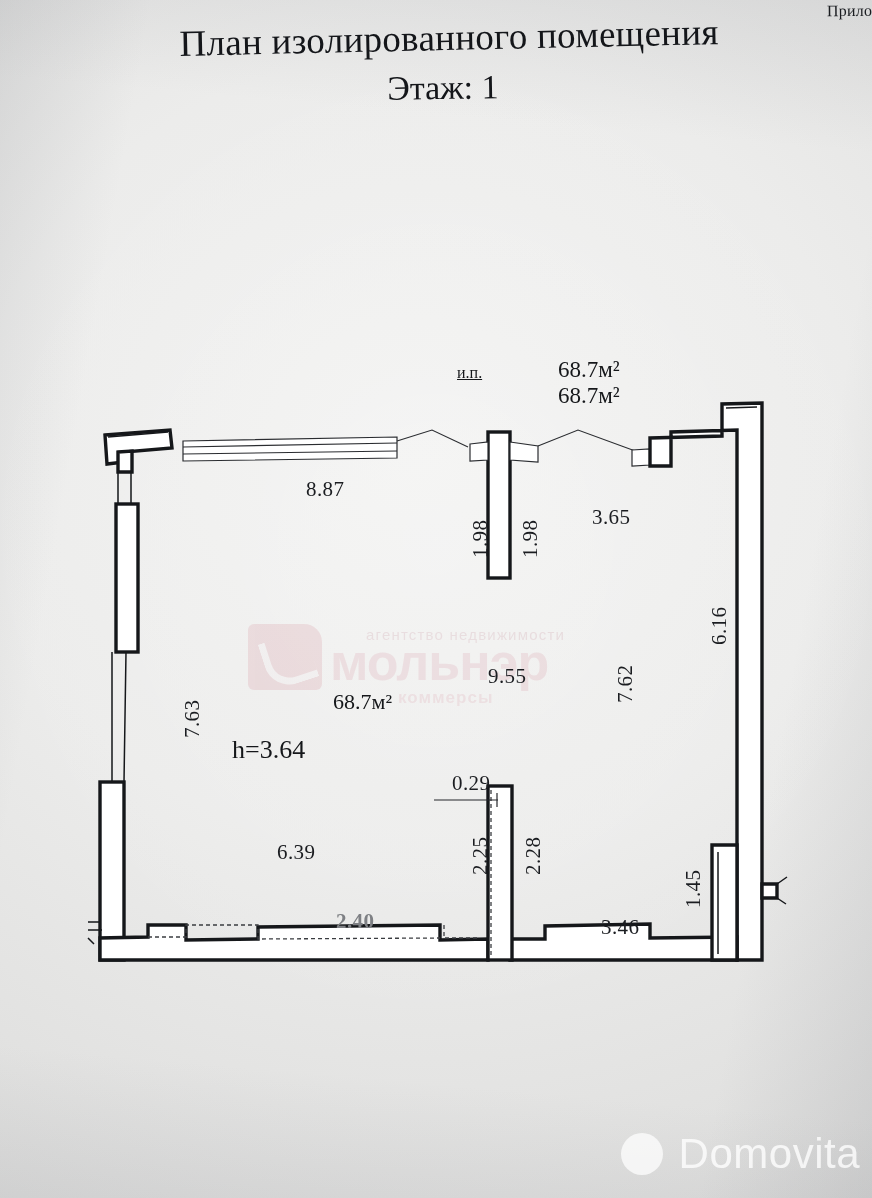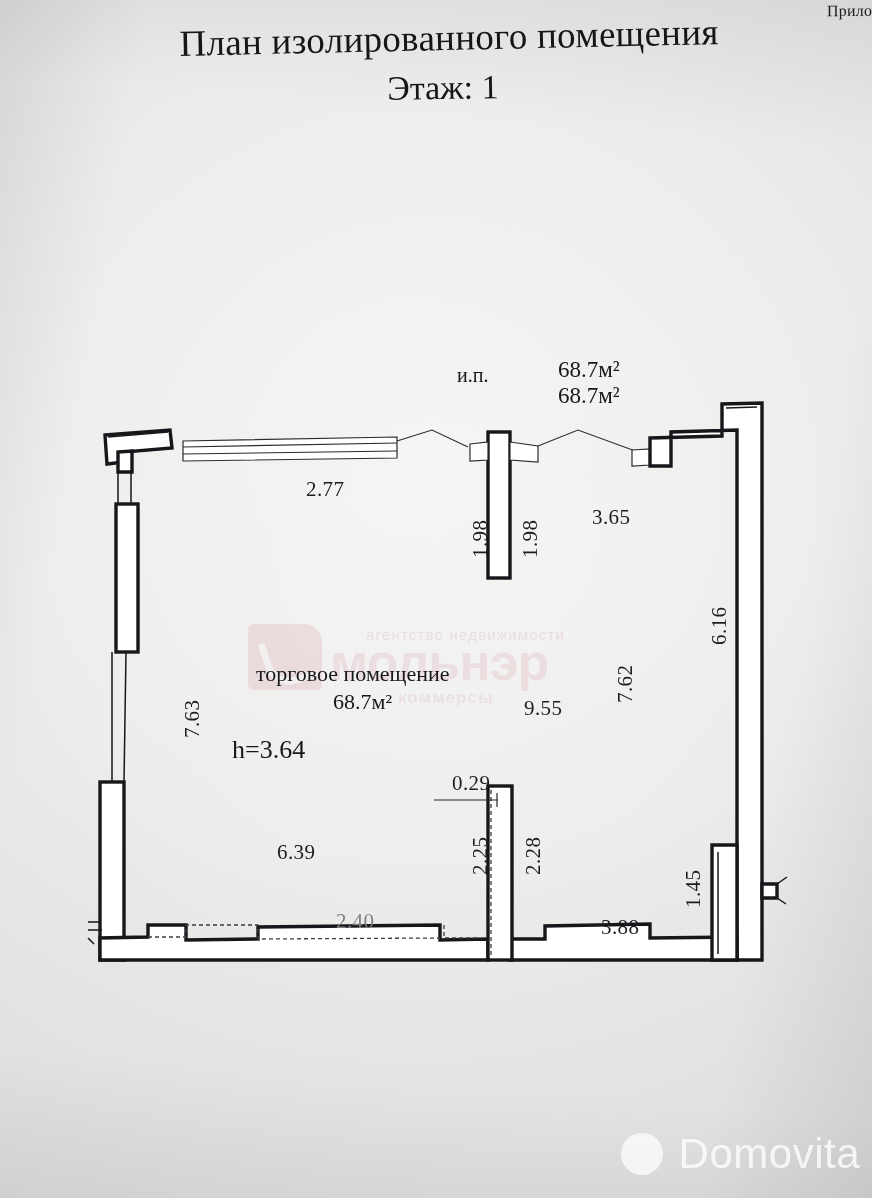--- a/index.html
+++ b/index.html
@@ -284,44 +284,43 @@
       <g>
         <path class="wall" d="M712,845 L737,845 L737,960 L712,960 Z"></path>
         <path class="wall-thin" d="M718,852 L718,954"></path>
 
         <path class="wall" d="M762,884 L777,884 L777,898 L762,898 Z"></path>
         <path class="wall-thin" d="M777,884 L787,877 M777,898 L786,904"></path>
       </g>
 
     </svg>
 
-    <div class="dim" style="left:306px; top:477px;">2.77</div>
+    <div class="dim" style="left:306px; top:477px;">8.87</div>
     <div class="dim vert" style="left:468px; top:558px;">1.98</div>
     <div class="dim vert" style="left:518px; top:558px;">1.98</div>
     <div class="dim" style="left:592px; top:505px;text-align:center;">3.65</div>
 
     <div class="dim vert" style="left:180px; top:738px;">7.63</div>
     <div class="dim vert" style="left:613px; top:703px;">7.62</div>
     <div class="dim vert" style="left:707px; top:645px;">6.16</div>
 
-    <div class="dim" style="left:524px; top:664px;margin-top:32px;">9.55</div>
+    <div class="dim" style="left:488px; top:664px;">9.55</div>
 
     <div class="dim" style="left:277px; top:840px;">6.39</div>
-    <div class="dim faint" style="left:336px; top:909px;">2.40</div>
+    <div class="dim faint" style="left:336px; top:909px;font-weight:bold;">2.40</div>
     <div class="dim" style="left:436px; top:771px;margin-left:16px;">0.29</div>
     <div class="dim vert" style="left:468px; top:875px;">2.25</div>
     <div class="dim vert" style="left:521px; top:875px;">2.28</div>
-    <div class="dim" style="left:601px; top:915px;">3.88</div>
+    <div class="dim" style="left:601px; top:915px;">3.46</div>
     <div class="dim vert" style="left:681px; top:908px;">1.45</div>
 
-    <div class="label" style="left:457px; top:364px; font-size:20px;">и.п.</div>
+    <div class="label" style="left:457px; top:364px; font-size:16px;text-decoration:underline;">и.п.</div>
     <div class="label" style="left:558px; top:357px; font-size:23px;">68.7м²</div>
     <div class="label" style="left:558px; top:383px; font-size:23px;">68.7м²</div>
 
-    <div class="label" style="left:256px; top:661px; font-size:22px;">торговое помещение</div>
     <div class="label" style="left:333px; top:689px; font-size:22px;">68.7м²</div>
     <div class="label" style="left:232px; top:735px; font-size:26px;">h=3.64</div>
   </div>
 
   <div class="wm-domovita">
     <div class="dot"></div>
     <div class="txt">Domovita</div>
   </div>
 
 </div>

